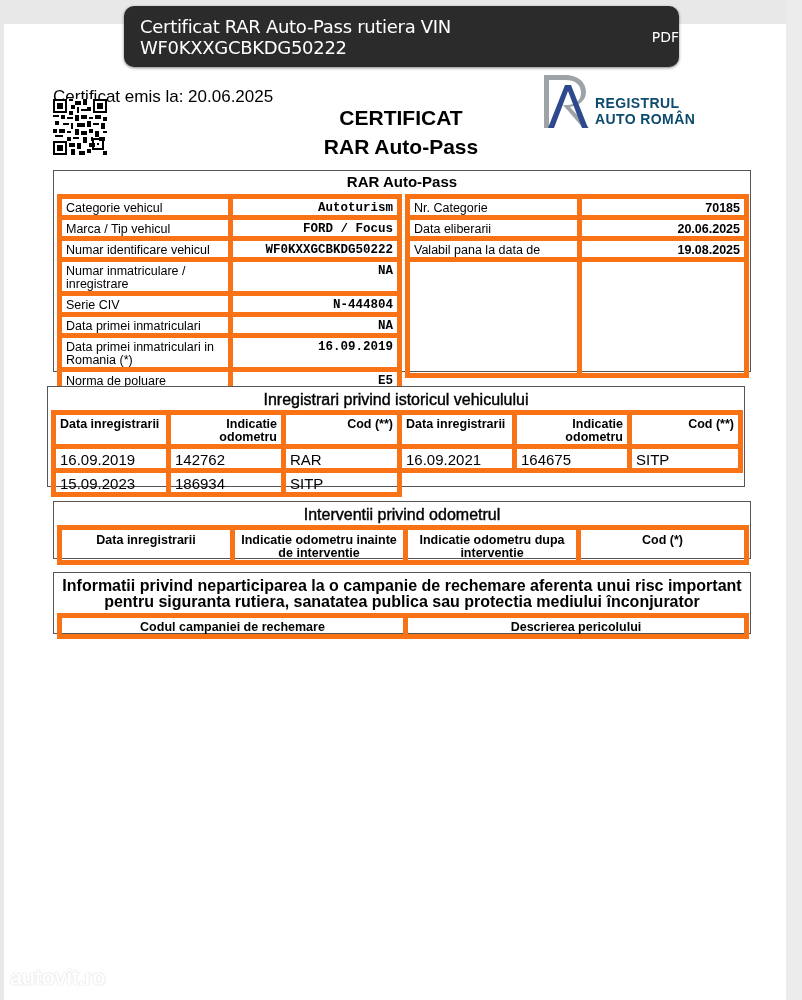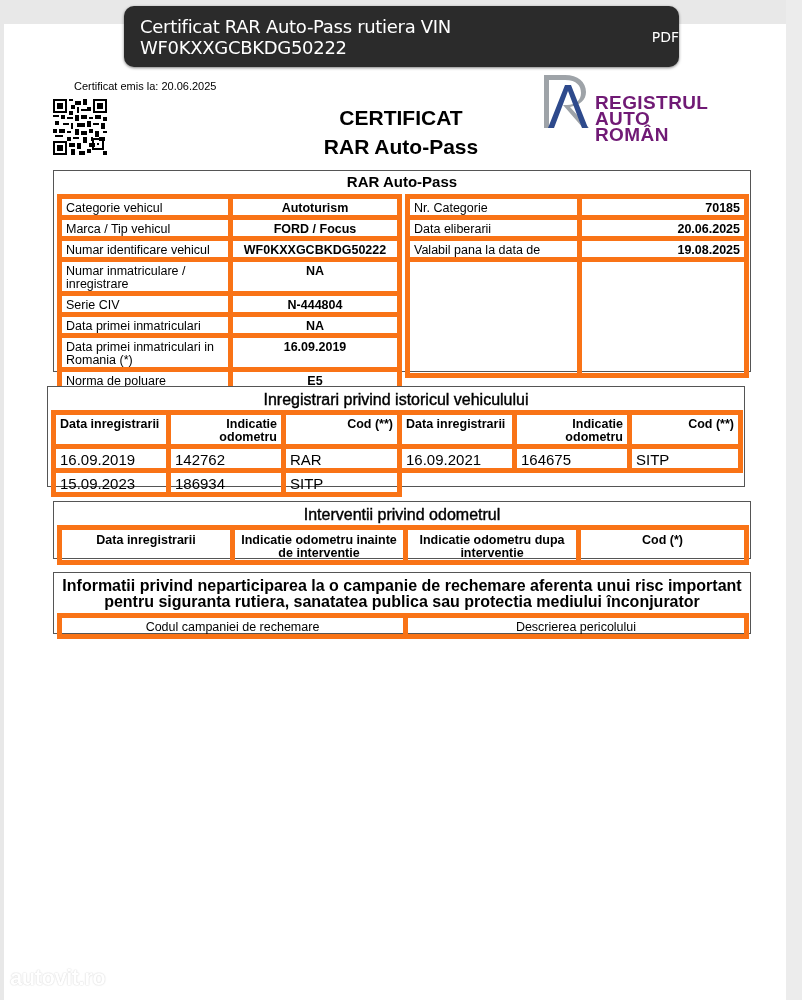--- a/index.html
+++ b/index.html
@@ -12,40 +12,40 @@
 
     .title-toast {
       position: absolute; left: 124px; top: 6px; width: 555px; height: 61px;
       background: #2b2b2b; border-radius: 10px; box-shadow: 0 1px 3px rgba(0,0,0,0.5);
       display: flex; align-items: center; padding-left: 16px; color: #fff;
       font-family: "DejaVu Sans", sans-serif;
     }
     .title-toast .t-main { font-size: 18px; letter-spacing: -0.3px; }
     .title-toast .t-ext { font-size: 14px; margin-left: 10px; }
 
-    .issued { position: absolute; left: 53px; top: 80px; font-size: 11px; margin-left: 21px; }
+    .issued { position: absolute; left: 53px; top: 87px; font-size: 17px; }
     .qr { position: absolute; left: 53px; top: 99px; width: 54px; height: 56px; }
 
     .cert-title { position: absolute; left: 300px; top: 103px; width: 202px; text-align: center; font-weight: bold; font-size: 21px; line-height: 29px; }
 
     .logo { position: absolute; left: 541px; top: 73px; width: 165px; height: 58px; }
-    .logo .brand { position: absolute; left: 54px; top: 22px; color: #701a75; font-weight: bold; font-size: 19px; line-height: 16px; letter-spacing: 0.4px; }
+    .logo .brand { position: absolute; left: 54px; top: 22px; color: #0c4a6e; font-weight: bold; font-size: 14px; line-height: 16px; letter-spacing: 0.4px; }
 
     .box { position: absolute; border: 1px solid #555; background: #fff; }
     .box-title { text-align: center; font-weight: bold; font-size: 15px; }
 
     table { border-collapse: collapse; }
     td, th { border: 5px solid #f97316; font-size: 12.5px; padding: 0 4px; vertical-align: top; line-height: 13px; }
 
     .main-box { left: 53px; top: 170px; width: 698px; height: 202px; }
     .main-box .box-title { height: 21px; line-height: 22px; }
     .tbl-left { position: absolute; left: 3px; top: 23px; width: 345px; }
     .tbl-left td { height: 19px; padding-top: 3px; }
     .tbl-left td.k { width: 171px; }
-    .tbl-left td.v { text-align: center; font-weight: bold; }
+    .tbl-left td.v { text-align: right; font-weight: bold; font-family: Liberation Mono, monospace; }
     .tbl-left tr.tall td { height: 34px; }
     .tbl-right { position: absolute; left: 351px; top: 23px; width: 344px; height: 176px; }
     .tbl-right td { height: 19px; padding-top: 3px; }
     .tbl-right td.k { width: 172px; }
     .tbl-right td.v { text-align: right; font-weight: bold; }
 
     .hist-box { left: 47px; top: 386px; width: 698px; height: 101px; }
     .hist-box .box-title { height: 22px; line-height: 26px; font-size: 16px; font-weight: normal; -webkit-text-stroke: 0.4px #000; }
     .tbl-hist { position: absolute; left: 3px; top: 23px; width: 692px; }
     .tbl-hist th { height: 29px; font-weight: bold; text-align: right; font-size: 12.5px; padding-top: 3px; }
@@ -54,21 +54,21 @@
     .tbl-hist td.empty { border: none; }
 
     .int-box { left: 53px; top: 501px; width: 698px; height: 58px; }
     .int-box .box-title { height: 22px; line-height: 26px; font-size: 16px; font-weight: normal; -webkit-text-stroke: 0.4px #000; }
     .tbl-int { position: absolute; left: 3px; top: 23px; width: 692px; }
     .tbl-int th { height: 32px; font-weight: bold; text-align: center; font-size: 12.5px; padding-top: 4px; }
 
     .rec-box { left: 53px; top: 572px; width: 698px; height: 62px; }
     .rec-box .box-title { height: 38px; line-height: 16px; padding-top: 5px; font-size: 16px; }
     .tbl-rec { position: absolute; left: 3px; top: 40px; width: 692px; }
-    .tbl-rec th { height: 18px; font-weight: normal; text-align: center; font-size: 12.5px; padding-top: 3px; }
+    .tbl-rec th { height: 18px; font-weight: bold; text-align: center; font-size: 12.5px; padding-top: 3px; }
 
     .watermark { position: absolute; left: 10px; top: 965px; font-size: 22px; font-weight: bold; color: #fff; letter-spacing: -0.5px; text-shadow: 0 0 1px #ccc, 0 0 2px #ddd; opacity: 0.9; }
   </style>
 </head>
 <body>
 
 <div class="viewer-bg"></div>
 <div class="page"></div>
 <div class="scroll-rail"></div>
 

